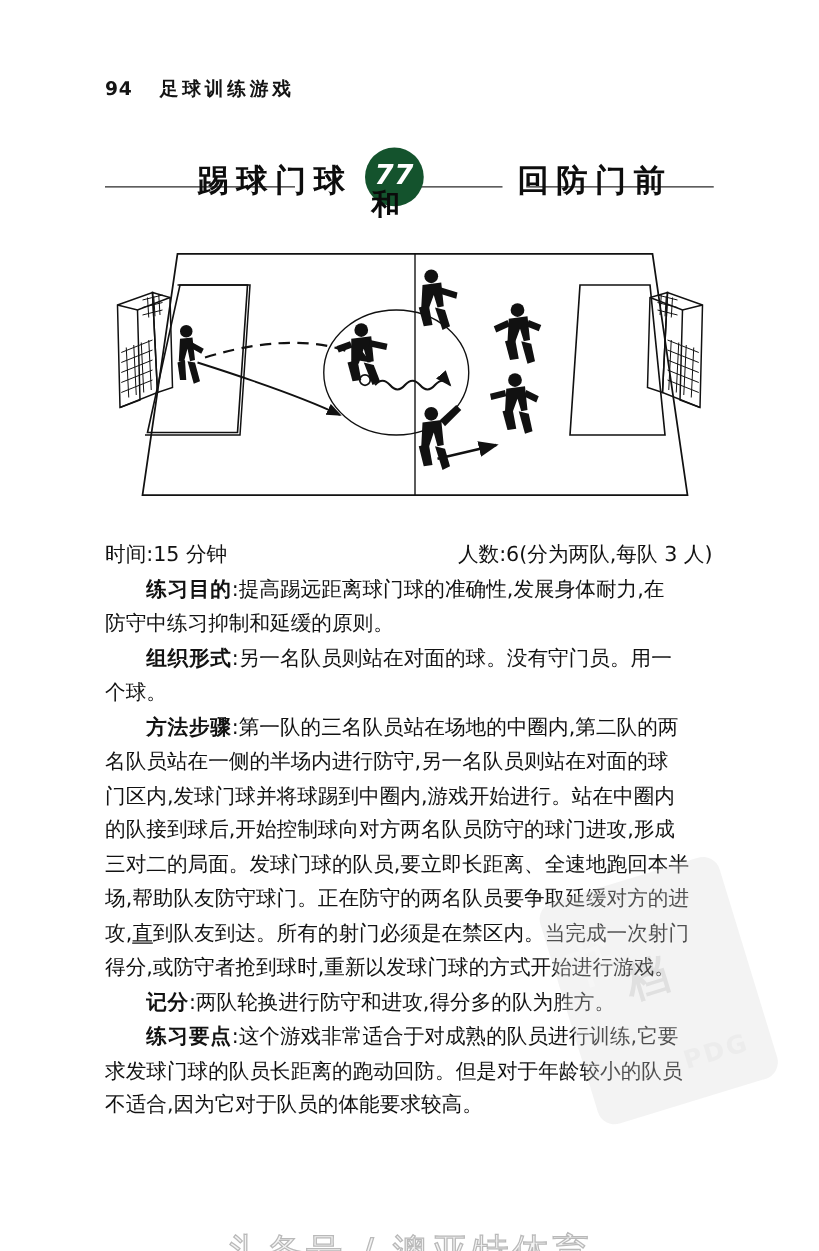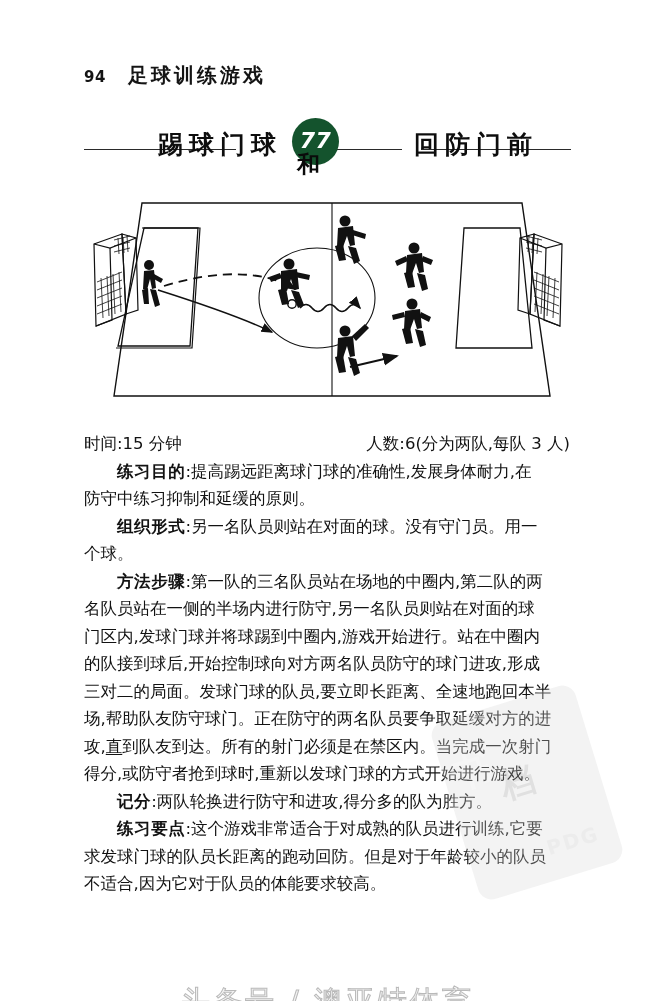--- a/index.html
+++ b/index.html
@@ -26,21 +26,21 @@
     align-items: baseline;
     gap: 22px;
   }
   .runhead .pageno {
     font-size: 15px;
     font-weight: 700;
     letter-spacing: 0.5px;
     color: #141414;
   }
   .runhead .bookname {
-    font-size: 20px;
+    font-size: 15px;
     font-weight: 700;
     letter-spacing: 3px;
     color: #141414;
   }
 
   
   .titleband {
     position: absolute;
     left: 84px;
     top: 118px;

